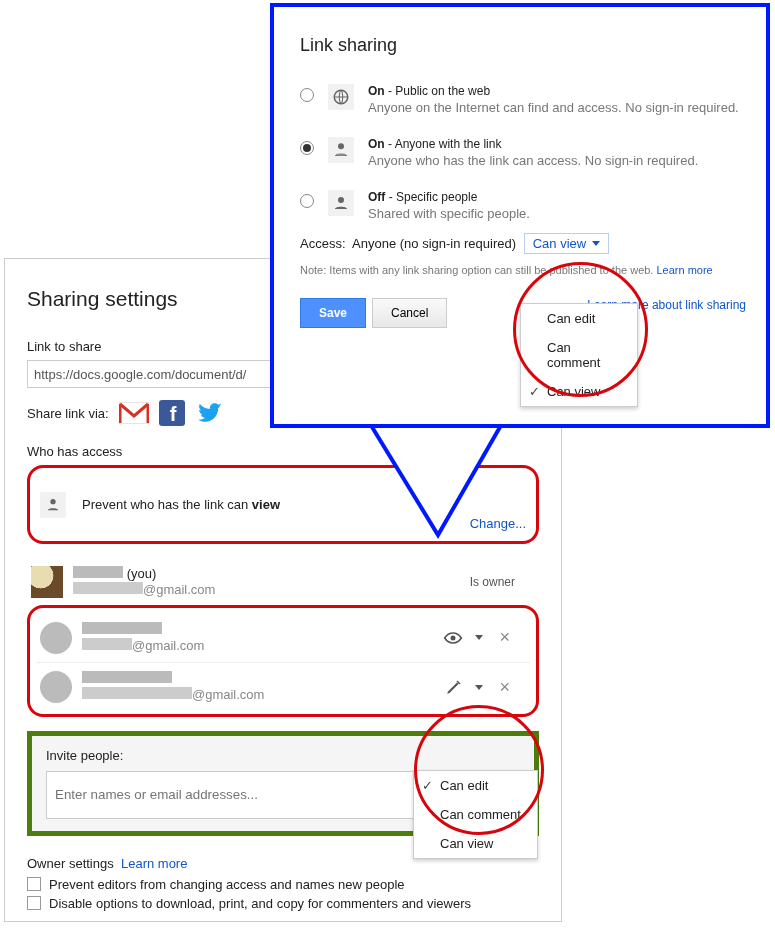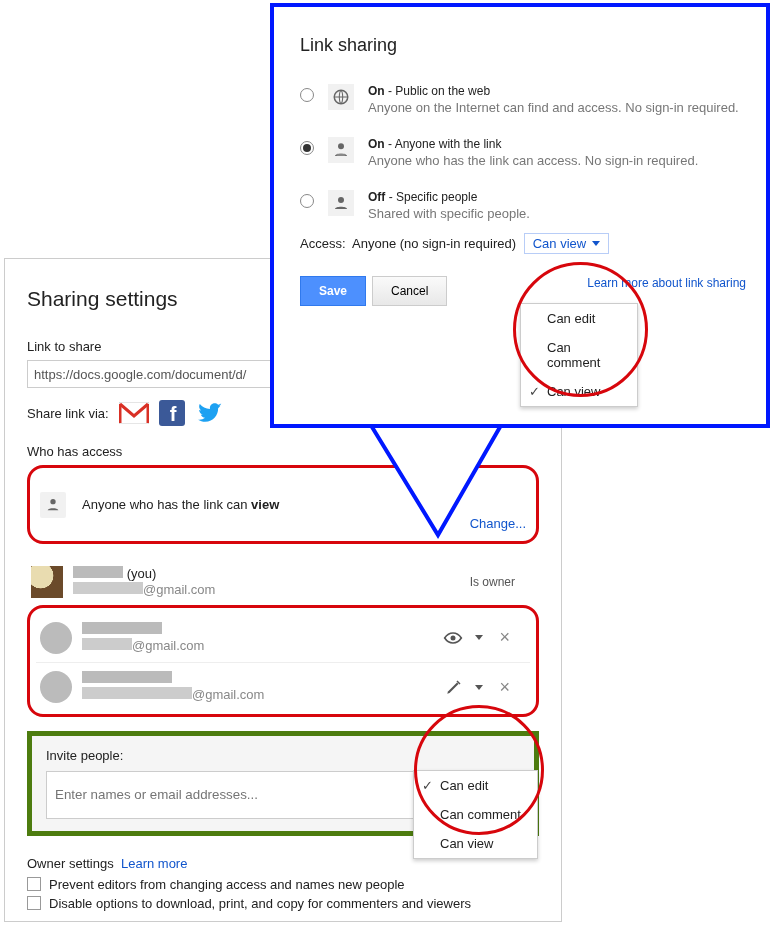--- a/index.html
+++ b/index.html
@@ -175,20 +175,23 @@
   </div>
 
   <div class="access-line">
     <span>Access:</span>&nbsp;
     <span>Anyone (no sign-in required)</span>
     <span class="access-dd">
       <span>Can view</span>
         <span class="blue-caret"></span>
     </span>
   </div>
+  <div class="note-line">
+    <span>Note: Items with any link sharing option can still be published to the web. </span><a href="#">Learn more</a>
+  </div>
 
   <div class="popup-buttons">
     <button class="save-btn">Save</button>
     <button class="cancel-btn">Cancel</button>
     <span class="learn-more-line"><a href="#">Learn more about link sharing</a></span>
   </div>
 
   <div class="access-menu">
     <div class="menu-item">Can edit</div>
     <div class="menu-item">Can comment</div>
@@ -235,21 +238,21 @@
 
   <div class="access-box">
     <div class="who-row">
       <div class="link-people-icon">
         <svg width="16" height="16" viewBox="0 0 24 24">
             <circle cx="12" cy="7" r="4" fill="#666"></circle>
             <path d="M4 20c0-4 16-4 16 0" fill="#666"></path>
           </svg>
       </div>
       <span>
-        <span>Anyone who has the link can </span><b>view</b>
+        <span>Prevent who has the link can </span><b>view</b>
       </span>
     </div>
     <span class="change-link">Change...</span>
   </div>
 
   
   <div class="user-row" style="border-top:none; padding-left:4px;">
     <div class="avatar photo"></div>
     <div class="name-stack">
       <div><span class="name-blob" style="width:50px;"></span> <span>(you)</span></div>

